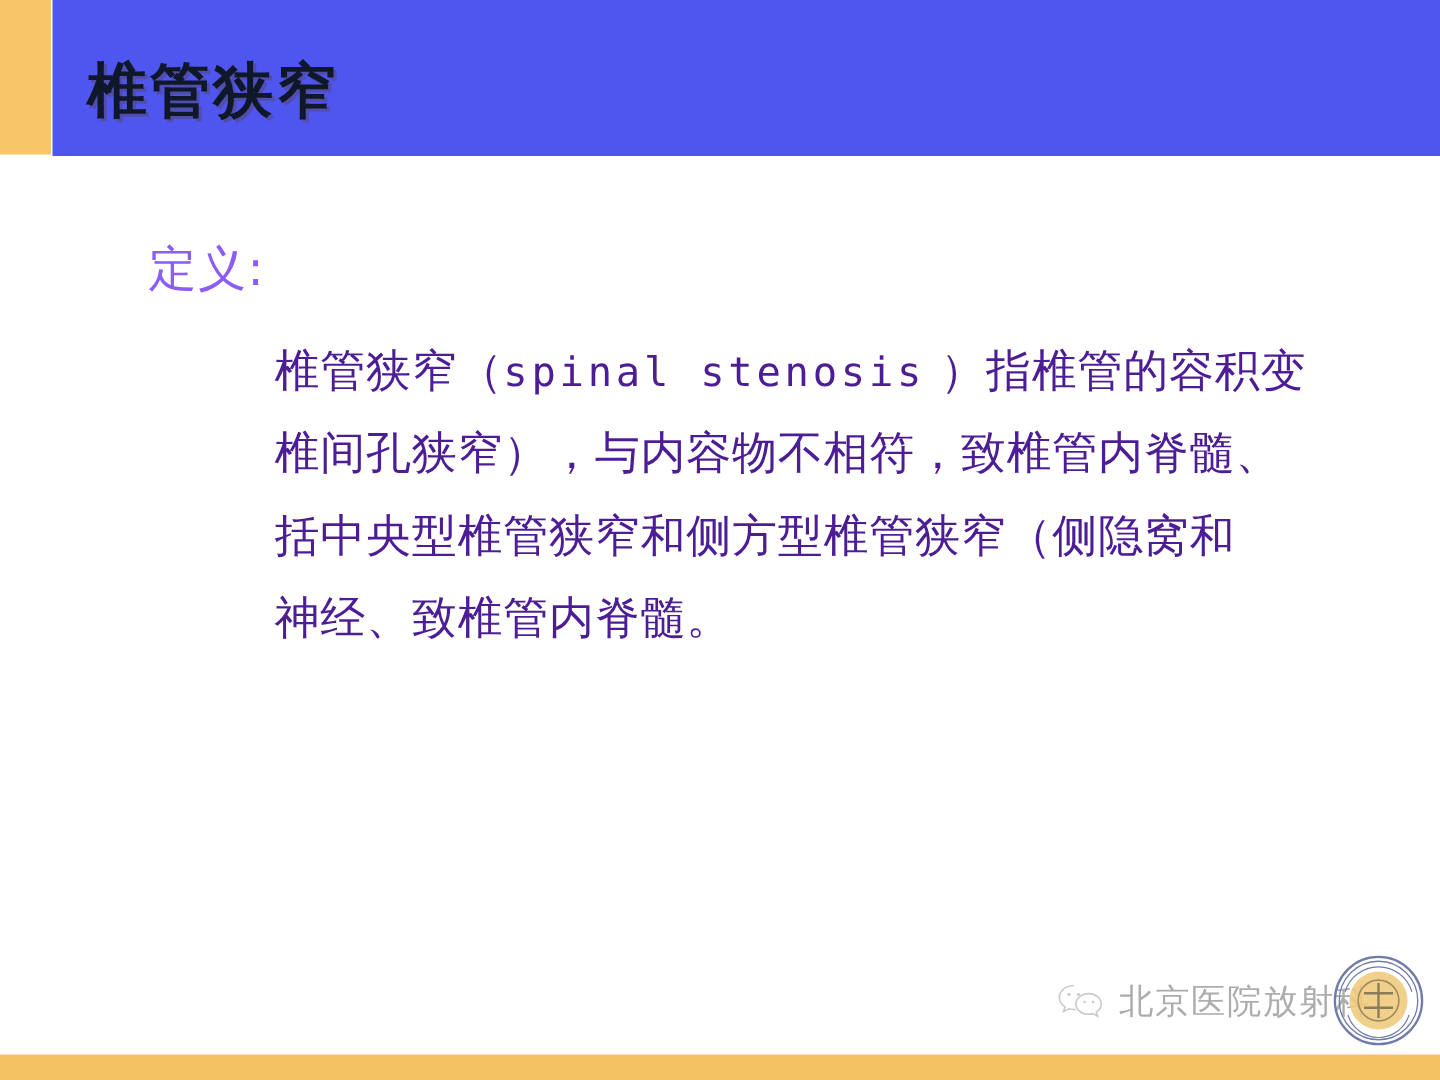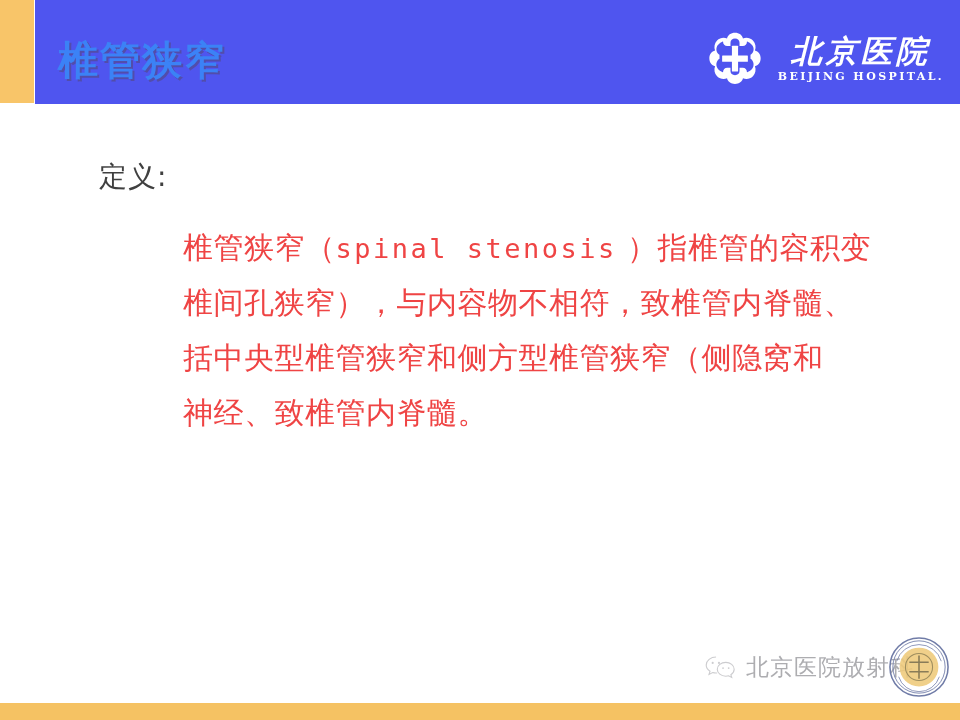--- a/index.html
+++ b/index.html
@@ -46,21 +46,21 @@
     height: 104px;
     background: #4f55ef;
   }
   #slide-title {
     position: absolute;
     left: 58px;
     top: 33px;
     font-size: 40px;
     font-weight: bold;
     letter-spacing: 2px;
-    color: #3b82f6;
+    color: #0f172a;
     text-shadow: 2px 2px 0 rgba(90, 60, 10, 0.30);
     white-space: nowrap;
   }
 
   
   #logo-group {
     position: absolute;
     right: 16px;
     top: 28px;
     display: flex;
@@ -104,36 +104,36 @@
     position: absolute;
     left: 0;
     top: 104px;
     width: 960px;
     height: 599px;
   }
   #definition-heading {
     position: absolute;
     left: 99px;
     top: 54px;
-    font-size: 28px;
-    color: #404040;
+    font-size: 32px;
+    color: #8b5cf6;
     letter-spacing: 1px;
     white-space: nowrap;
   }
   #definition-body {
     position: absolute;
     left: 183px;
     top: 116px;
     width: 720px;
   }
   .body-line {
     font-size: 30px;
     line-height: 55px;
     height: 55px;
-    color: #ef4444;
+    color: #4c1d95;
     letter-spacing: 0.5px;
     white-space: nowrap;
   }
   .mono-term {
     font-family: "DejaVu Sans Mono", "Liberation Mono", monospace;
     font-size: 27px;
     letter-spacing: 2.5px;
   }
 
   
@@ -177,40 +177,20 @@
 </head>
 <body>
 
 <div id="slide">
 
   <div id="title-bar">
     <div id="title-stripe"></div>
     <div id="title-banner"></div>
     <div id="slide-title">椎管狭窄</div>
 
-    <div id="logo-group">
-      <span id="logo-emblem">
-        <svg viewBox="0 0 64 64" width="58" height="58" aria-hidden="true">
-          <g fill="#ffffff">
-            <path d="M32 3c4.6 0 8 2.6 8.8 6.3C44.4 7.9 48.9 8.6 51.8 11.5c2.9 2.9 3.6 7.4 2.2 11 3.7.8 6.3 4.2 6.3 8.8s-2.6 8-6.3 8.8c1.4 3.6.7 8.1-2.2 11-2.9 2.9-7.4 3.6-11 2.2C40 57 36.6 59.6 32 59.6s-8-2.6-8.8-6.3c-3.6 1.4-8.1.7-11-2.2-2.9-2.9-3.6-7.4-2.2-11C6.3 39.3 3.7 35.9 3.7 31.3s2.6-8 6.3-8.8c-1.4-3.6-.7-8.1 2.2-11 2.9-2.9 7.4-3.6 11-2.2C24 5.6 27.4 3 32 3z"></path>
-          </g>
-          <g fill="#4f55ef">
-            <path d="M32 9.4c-3.1 0-5 1.9-5 4.6v3.6h-3.6c-2.7 0-4.6-1.9-4.6-5 0 0-5.6 1.8-7 6.4-1.1 3.6.6 6.8 3.1 8.4v4.4c-2.5 1.6-4.2 4.8-3.1 8.4 1.4 4.6 7 6.4 7 6.4 0-3.1 1.9-5 4.6-5H27v3.6c0 2.7 1.9 4.6 5 4.6s5-1.9 5-4.6v-3.6h3.6c2.7 0 4.6 1.9 4.6 5 0 0 5.6-1.8 7-6.4 1.1-3.6-.6-6.8-3.1-8.4v-4.4c2.5-1.6 4.2-4.8 3.1-8.4-1.4-4.6-7-6.4-7-6.4 0 3.1-1.9 5-4.6 5H37V14c0-2.7-1.9-4.6-5-4.6z"></path>
-          </g>
-          <g fill="#ffffff">
-            <rect x="28.6" y="17.4" width="6.8" height="28.4" rx="0.6"></rect>
-            <rect x="17.8" y="28.2" width="28.4" height="6.8" rx="0.6"></rect>
-          </g>
-        </svg>
-      </span>
-      <span id="logo-wordmark">
-        <span id="logo-cn">北京医院</span>
-        <span id="logo-en">BEIJING HOSPITAL.</span>
-      </span>
-    </div>
   </div>
 
   <div id="content">
     <div id="definition-heading">定义:</div>
 
     <div id="definition-body">
       <div class="body-line">
         <span>椎管狭窄（</span><span class="mono-term">spinal stenosis</span><span> ）指椎管的容积变</span>
       </div>
       <div class="body-line">

